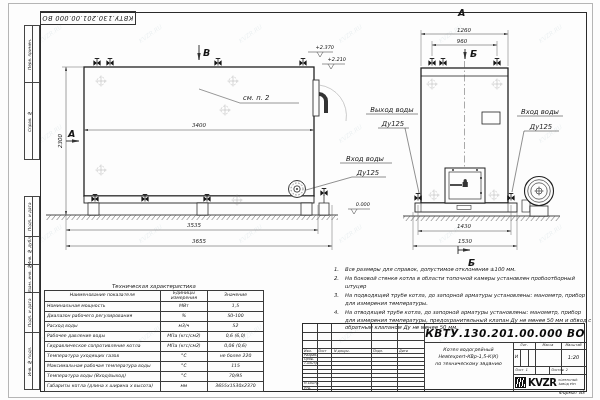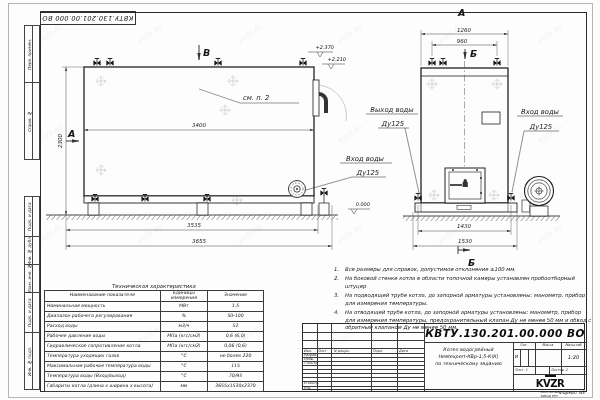--- a/index.html
+++ b/index.html
@@ -40,21 +40,21 @@
   table.tt td.u{text-align:center;width:44px;}
   table.tt td.v{text-align:center;width:52px;}
   
   .tb{position:absolute;left:302px;top:323px;width:283px;height:67px;border:1.4px solid #2b2b2b;box-sizing:border-box;z-index:5;background:transparent;}
   .hl{position:absolute;height:1px;background:#3a3a3a;}
   .vl{position:absolute;width:1px;background:#3a3a3a;}
   .tb-txt{position:absolute;font-size:3.4px;font-style:italic;color:#1a1a1a;white-space:nowrap;overflow:hidden;}
   .docnum{position:absolute;left:121px;top:0;width:162px;height:18px;display:flex;align-items:center;justify-content:center;font-size:10.5px;font-weight:bold;font-style:italic;letter-spacing:.5px;color:#0a0a0a;}
   .tb-name{position:absolute;left:121px;top:18px;width:89px;height:49px;display:flex;flex-direction:column;align-items:center;justify-content:flex-start;padding-top:4px;}
   .tb-name div{font-size:4.8px;font-style:italic;color:#141414;line-height:1.5;white-space:nowrap;}
-  .logo-row{position:absolute;left:212px;top:51px;width:70px;height:15px;display:flex;align-items:center;gap:2px;flex-direction:column;}
+  .logo-row{position:absolute;left:212px;top:51px;width:70px;height:15px;display:flex;align-items:center;gap:2px;}
   .logo-ico{width:11px;height:11px;background:repeating-linear-gradient(100deg,#101010 0 1.6px,#ffffff 1.6px 2.6px);border:1.5px solid #101010;box-sizing:border-box;}
   .logo-txt{font-size:10px;font-weight:bold;font-style:normal;color:#0c0c0c;letter-spacing:-.5px;line-height:1;}
   .logo-sub{display:flex;flex-direction:column;justify-content:center;}
   .logo-sub div{font-size:2.9px;color:#222;line-height:1.3;white-space:nowrap;}
   .fmt{position:absolute;left:470px;top:390px;width:115px;text-align:right;font-size:4.6px;font-style:italic;color:#222;z-index:6;}
 </style>
 </head>
 <body>
 
 <div id="sheet">

